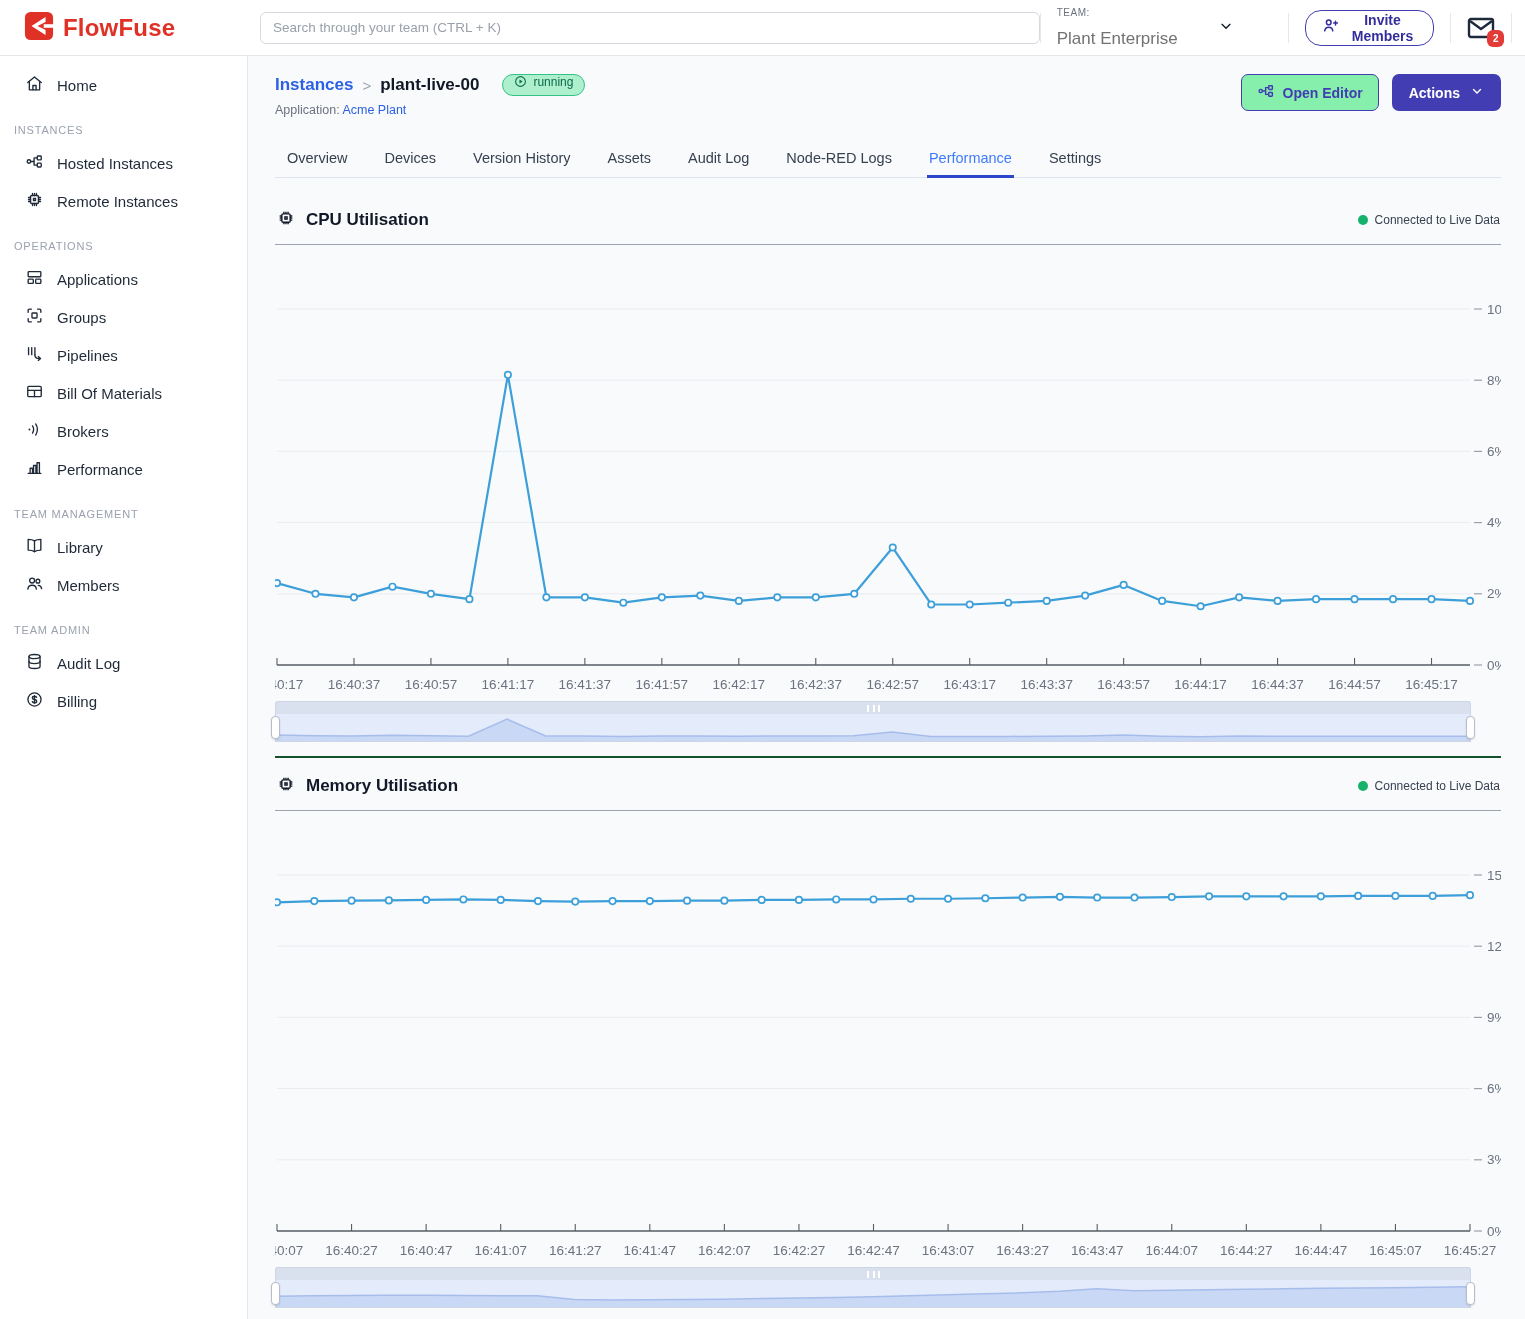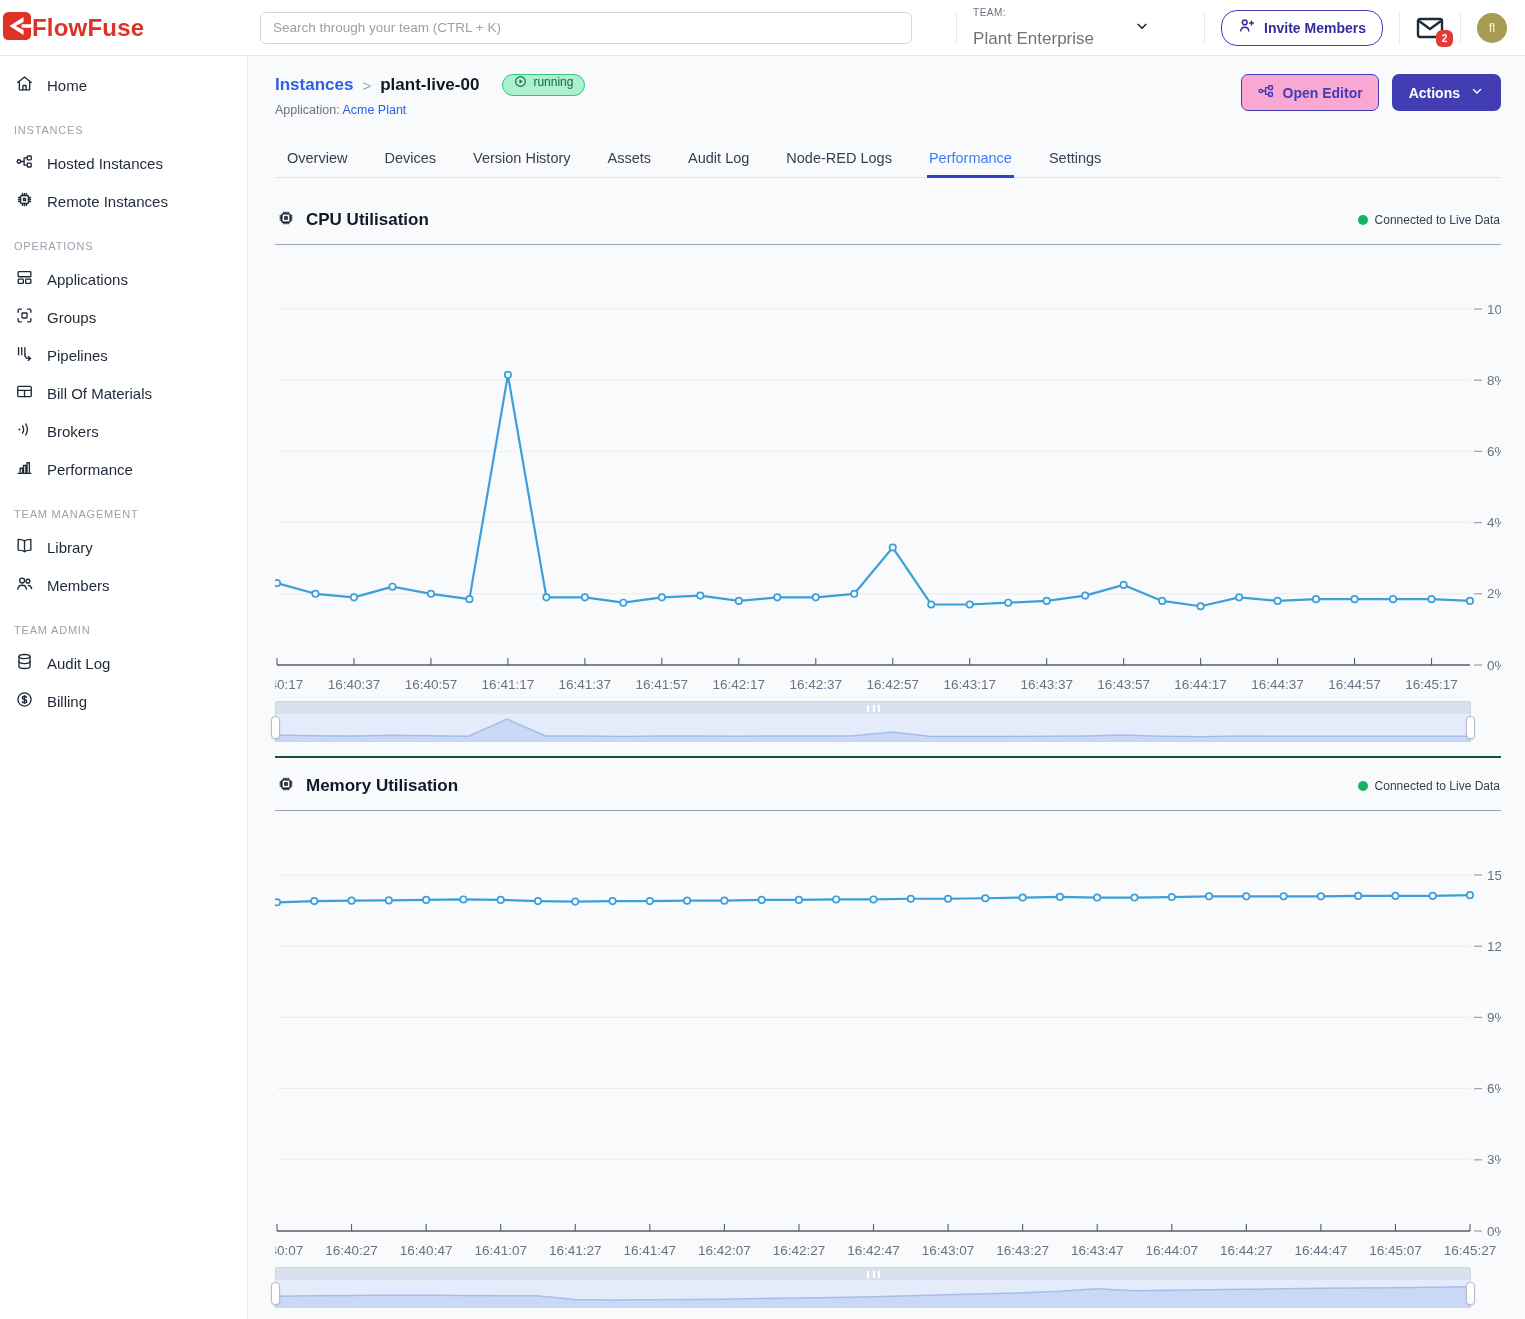--- a/index.html
+++ b/index.html
@@ -9,59 +9,59 @@
   }
   *{box-sizing:border-box}
   html,body{margin:0;padding:0}
   body{width:1525px;min-height:1319px;background:#fff;color:#1f2937;
        font-family:"Liberation Sans",sans-serif;font-size:14px;}
   svg text{font-family:"Liberation Sans",sans-serif}
 
   
   .topbar{height:56px;display:flex;align-items:center;background:#fff;
           border-bottom:1px solid #e5e7eb;padding-right:18px;}
-  .logo{width:248px;display:flex;align-items:center;padding-left:2px;flex:none;}
+  .logo{width:248px;display:flex;align-items:center;gap:9px;padding-left:24px;flex:none;}
   .logo-word{font-size:24px;font-weight:bold;color:var(--brand);letter-spacing:.2px}
-  .search{width:652px;height:32px;margin-left:12px;border:1px solid #d5d9df;border-radius:6px;
+  .search{width:780px;height:32px;margin-left:12px;border:1px solid #d5d9df;border-radius:6px;
           padding:0 12px;font-size:13.5px;color:#374151;background:#fff;outline:none;flex:none;}
   .search::placeholder{color:#9aa1ab}
   .top-right{display:flex;align-items:center;margin-left:auto;gap:16px;}
   .vdiv{width:1px;height:30px;background:#e5e7eb}
   .team{display:flex;align-items:center;gap:40px;min-width:215px}
   .team-label{font-size:10px;color:#6b7280;letter-spacing:.5px}
   .team-name{font-size:17px;color:#737373;margin-top:11px}
   .btn-invite{display:flex;align-items:center;gap:8px;height:36px;padding:0 16px;background:#fff;
           border:1.5px solid var(--indigo);border-radius:16px;color:#332d9b;font-weight:bold;font-size:14px;cursor:pointer}
   .mail-wrap{position:relative;width:28px;height:22px}
   .mail-badge{position:absolute;right:-9px;bottom:-8px;min-width:17px;height:17px;border-radius:6px;
           background:var(--badge-red);color:#fff;font-size:10px;font-weight:bold;
           display:flex;align-items:center;justify-content:center;padding:0 4px}
   .avatar{width:30px;height:30px;border-radius:50%;background:var(--avatar-bg);color:#f6f1dd;
           display:flex;align-items:center;justify-content:center;font-size:13px;}
 
   
   .app{display:flex;align-items:stretch}
   .sidebar{width:248px;flex:none;background:#fff;border-right:1px solid #e5e7eb;padding:10px 0 30px;min-height:1263px}
-  .side-item{display:flex;align-items:center;gap:13px;padding:8px 15px;font-size:15px;color:#1f2937;cursor:pointer}
+  .side-item{display:flex;align-items:center;gap:13px;padding:8px 25px;font-size:15px;color:#1f2937;cursor:pointer}
   .side-item svg{flex:none}
   .side-section{padding:20px 14px 8px;font-size:11px;color:#9aa2ae;letter-spacing:.8px}
   .main{flex:1;background:#f9fafb;padding:18px 24px 30px 27px}
 
   
   .page-head{display:flex;justify-content:space-between;align-items:flex-start}
   .crumb-row{display:flex;align-items:center;gap:9px}
   .crumb-root{font-size:17px;font-weight:bold;color:var(--link);cursor:pointer}
   .crumb-sep{color:#9ca3af;font-size:15px}
   .crumb-name{font-size:17px;font-weight:bold;color:#111827}
   .badge-running{display:flex;align-items:flex-start;gap:6px;margin-left:14px;height:22px;padding:0 11px;
           border-radius:11px;background:#aef0cd;border:1px solid #34c287;color:#0d6b4a;font-size:12px;cursor:default}
   .app-line{margin-top:7px;font-size:12.5px;color:#6b7280}
   .app-line a{color:var(--link);text-decoration:none;cursor:pointer}
   .head-actions{display:flex;gap:13px}
-  .btn-editor{display:flex;align-items:center;gap:8px;height:37px;padding:0 15px;background:#f9a8d4;
+  .btn-editor{display:flex;align-items:center;gap:8px;height:37px;padding:0 15px;background:#86efac;
           border:1px solid var(--indigo);border-radius:7px;color:var(--indigo);font-weight:bold;font-size:14px;cursor:pointer}
   .btn-actions{display:flex;align-items:center;gap:10px;height:37px;padding:0 17px;background:var(--indigo);
           border:none;border-radius:7px;color:#fff;font-weight:bold;font-size:14px;cursor:pointer}
 
   
   .tabs{display:flex;gap:33px;margin-top:24px;border-bottom:1px solid #dee4ee;padding-left:10px}
   .tab{padding:9px 2px 11px;font-size:14.5px;color:#374151;cursor:pointer}
   .tab.active{color:var(--tab-active);border-bottom:3px solid var(--tab-underline);margin-bottom:-1px;padding-bottom:8px}
 
   

